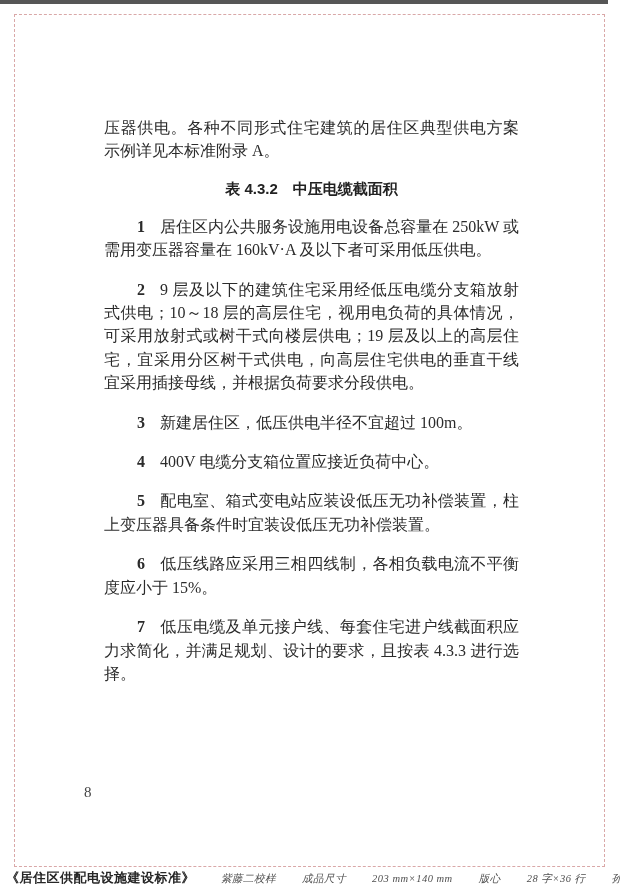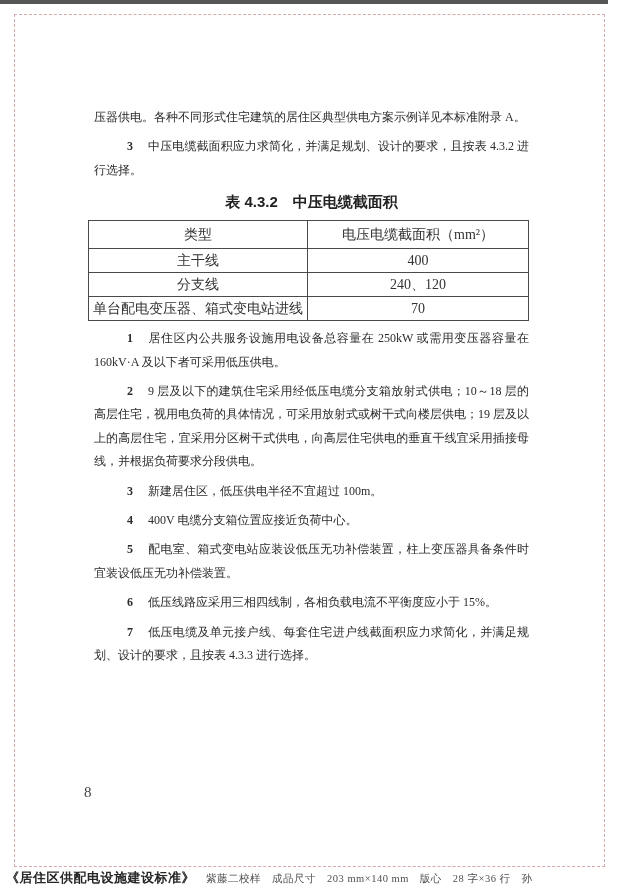--- a/index.html
+++ b/index.html
@@ -8,21 +8,21 @@
     background:#ffffff;
     font-family:"Liberation Serif","DejaVu Serif",serif;
     color:#2b2b2b;
   }
   .topbar{position:absolute;left:0;top:0;width:608px;height:4px;background:#565656;}
   .frame{
     position:absolute;left:14px;top:14px;width:591px;height:853px;
     border:1px dashed #d9a8a8;box-sizing:border-box;
   }
   .content{position:absolute;left:88px;top:100px;width:447px;}
-  .content p{margin:6px;text-align:justify;font-size:12px;line-height:23.4px;}
+  .content p{margin:16px;text-align:justify;font-size:16px;line-height:23.4px;}
   .indent{text-indent:33px;}
   .num{font-weight:bold;margin-right:15px;}
   .tablewrap{margin-top:10px;}
   .tbl-title{
     text-align:center;font-family:"Liberation Sans","DejaVu Sans",sans-serif;
     font-weight:bold;font-size:15px;line-height:20px;margin-bottom:8px;color:#222;
   }
   table.mv{
     width:441px;border-collapse:collapse;font-size:14px;color:#333;
     border:1.5px solid #3a3a3a;table-layout:fixed;
@@ -34,56 +34,35 @@
   table.mv tr.hd td{height:27px;}
   table.mv td.c1{width:218px;}
   .clause{margin-top:13px;}
   .clause .num{margin-right:13px;}
   .pagenum{position:absolute;left:84px;top:784px;font-size:15px;color:#444;}
   .footer{
     position:absolute;left:6px;top:869px;width:610px;white-space:nowrap;
     font-size:10.5px;color:#4f4f4f;letter-spacing:0.5px;
   }
   .f-title{font-weight:bold;font-size:13px;color:#262626;}
-  .f-seg{margin-left:11px;}
+  .f-seg{margin-left:26px;font-style:italic;}
 </style>
 </head>
 <body>
 
 <div class="topbar"></div>
 <div class="frame"></div>
 
 <div class="content">
 
   <p>压器供电。各种不同形式住宅建筑的居住区典型供电方案示例详见本标准附录 A。</p>
 
-  <p class="indent"><span class="num">3</span><span>中压电缆截面积应力求简化，并满足规划、设计的要求，且按表 4.3.2 进行选择。</span></p>
 
   <div class="tablewrap">
     <div class="tbl-title">表 4.3.2　中压电缆截面积</div>
-    <table class="mv">
-      <tbody>
-        <tr class="hd">
-          <td class="c1">类型</td>
-          <td>电压电缆截面积（mm²）</td>
-        </tr>
-        <tr>
-          <td class="c1">主干线</td>
-          <td>400</td>
-        </tr>
-        <tr>
-          <td class="c1">分支线</td>
-          <td>240、120</td>
-        </tr>
-        <tr>
-          <td class="c1">单台配电变压器、箱式变电站进线</td>
-          <td>70</td>
-        </tr>
-      </tbody>
-    </table>
   </div>
 
 
   <p class="indent"><span class="num">1</span><span>居住区内公共服务设施用电设备总容量在 250kW 或需用变压器容量在 160kV·A 及以下者可采用低压供电。</span></p>
 
   <p class="indent"><span class="num">2</span><span>9 层及以下的建筑住宅采用经低压电缆分支箱放射式供电；10～18 层的高层住宅，视用电负荷的具体情况，可采用放射式或树干式向楼层供电；19 层及以上的高层住宅，宜采用分区树干式供电，向高层住宅供电的垂直干线宜采用插接母线，并根据负荷要求分段供电。</span></p>
 
   <p class="indent"><span class="num">3</span><span>新建居住区，低压供电半径不宜超过 100m。</span></p>
 
   <p class="indent"><span class="num">4</span><span>400V 电缆分支箱位置应接近负荷中心。</span></p>

